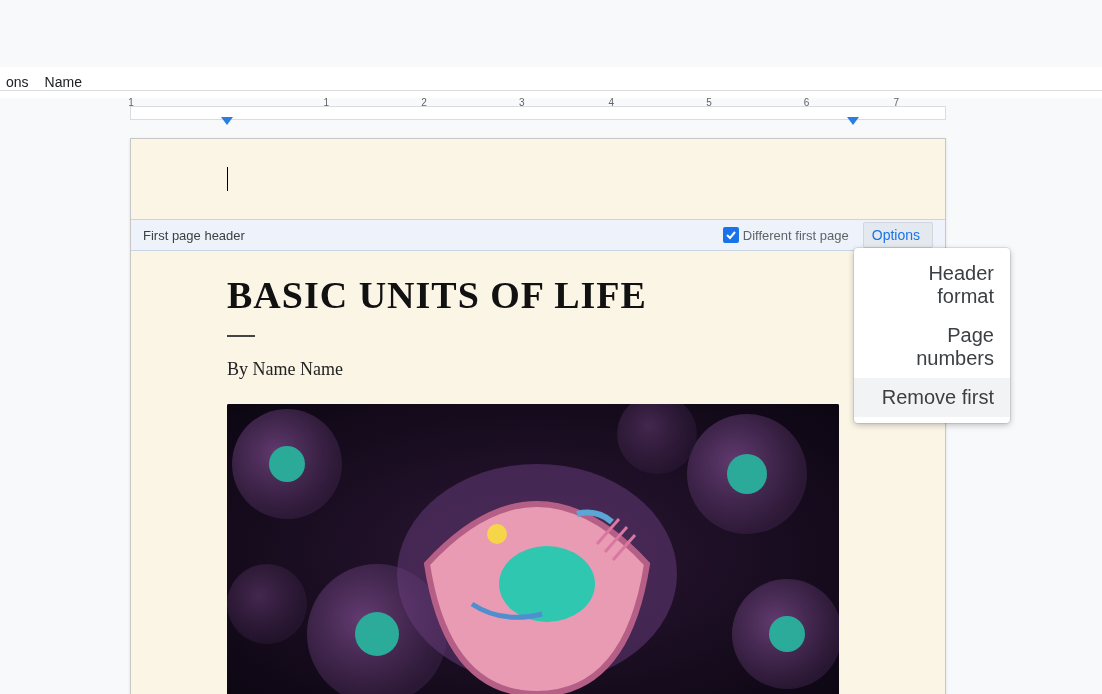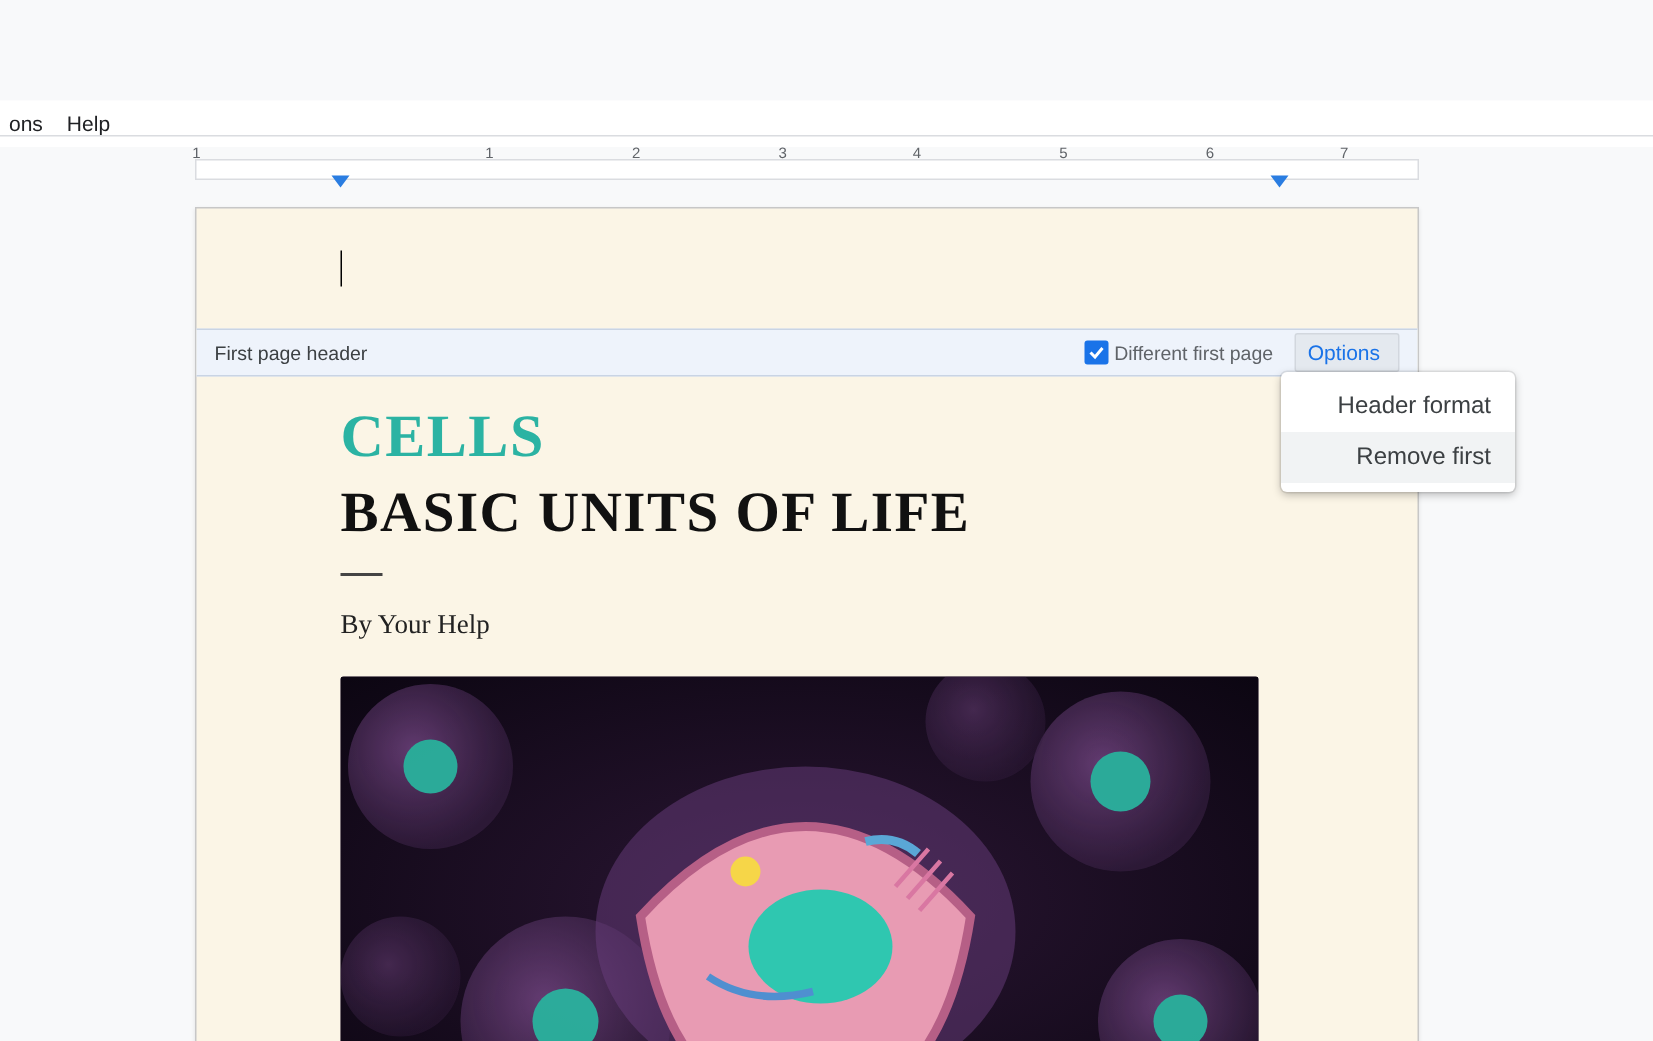--- a/index.html
+++ b/index.html
@@ -173,36 +173,36 @@
   
   .dropdown {
     position:absolute;
     left: 854px; top: 150px;
     width: 156px;
     background:#fff;
     border-radius:4px;
     box-shadow: 0 2px 6px rgba(0,0,0,.25), 0 0 0 1px rgba(0,0,0,.08);
     padding:6px 0;
     z-index: 50;
-    font-size:16px;
+    font-size:20px;
   }
   .dropdown-item {
     padding:8px 16px; cursor:pointer; color:#3c4043; text-align:right;
   }
   .dropdown-item:hover, .dropdown-item.hover { background:#f1f3f4;}
 
   
   .ic { width:18px; height:18px; }
 </style>
 </head>
 <body>
 
 <div class="menubar" style="position:absolute;top:28px;left:0;right:0;">
   <span class="menubar-item" style="margin-left:-2px;">ons</span>
-  <span class="menubar-item">Help</span>
+  <span class="menubar-item">Name</span>
 </div>
 
 <div class="toolbar" style="position:absolute;top:62px;left:0;right:0;">
   <div class="tool-drop">
     <span>rmal text</span>
     <span class="caret"></span>
   </div>
   <div class="tool-sep"></div>
   <div class="tool-drop">
     <span>Old St…</span>
@@ -334,24 +334,23 @@
           </span>
           <span class="diff-label">Different first page</span>
         </label>
         <span class="options-btn">
           <span>Options</span>
           <span class="caret"></span>
         </span>
       </span>
     </div>
     <div class="doc-body">
-      <div class="title1">CELLS</div>
       <div class="title2">BASIC UNITS OF LIFE</div>
       <div class="rule-short"></div>
-      <div class="byline">By Your Help</div>
+      <div class="byline">By Name Name</div>
       <div class="hero">
         <svg viewBox="0 0 612 300" width="612" height="300">
           <defs>
             <radialGradient id="bg" cx="50%" cy="50%" r="70%">
               <stop offset="0%" stop-color="#2b1634"></stop>
                 <stop offset="100%" stop-color="#0c0612"></stop>
             </radialGradient>
             <radialGradient id="orb" cx="40%" cy="40%" r="60%">
               <stop offset="0%" stop-color="#7a4a8a" stop-opacity=".9"></stop>
                 <stop offset="100%" stop-color="#3a2246" stop-opacity=".7"></stop>
@@ -379,15 +378,16 @@
             <path d="M245 200 q30 20 70 10" stroke="#4f8fd0" stroke-width="5" fill="none"></path>
             <path d="M370 140 l22 -25 M378 148 l22 -25 M386 156 l22 -25" stroke="#d977a2" stroke-width="3"></path>
           </g>
         </svg>
       </div>
     </div>
   </div>
 
   <div class="dropdown">
     <div class="dropdown-item">Header format</div>
+    <div class="dropdown-item">Page numbers</div>
     <div class="dropdown-item hover">Remove first</div>
   </div>
 </div>
 
 </body></html>

